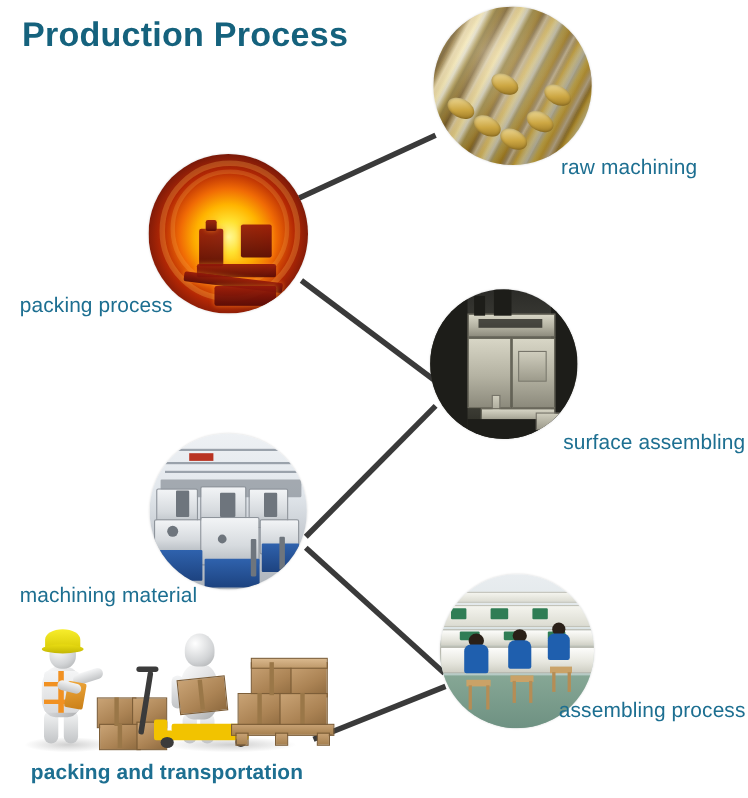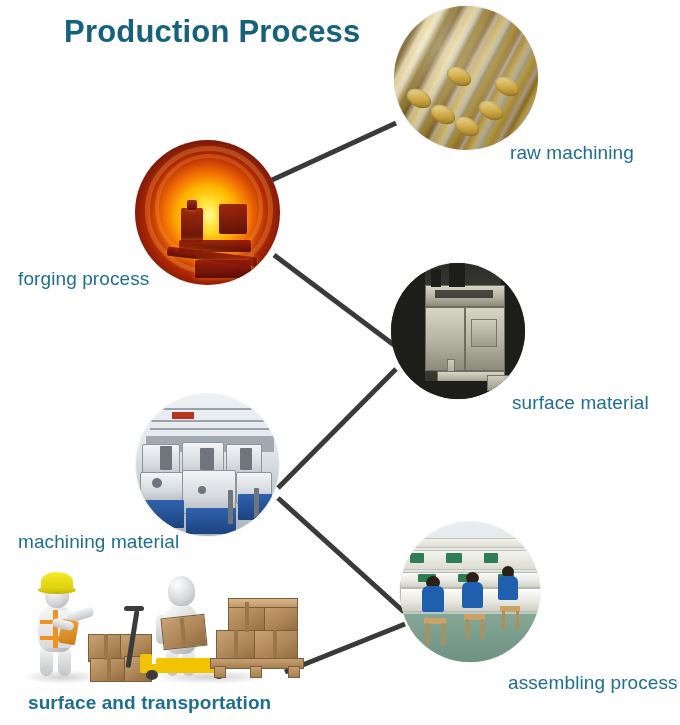--- a/index.html
+++ b/index.html
@@ -20,21 +20,20 @@
   
   #page-title {
     position: absolute;
     left: 20px;
     top: 14px;
     font-size: 31px;
     font-weight: bold;
     letter-spacing: 0.2px;
     color: #15627d;
     white-space: nowrap;
-    margin-left: 44px;
   }
   
   #connectors {
     position: absolute;
     left: 0;
     top: 0;
     width: 680px;
     height: 725px;
   }
   
@@ -296,41 +295,41 @@
       <div class="forge"></div>
       <div class="forge-ring" style="left:10px; top:6px; width:118px; height:118px; border-width:5px; opacity:.5;"></div>
       <div class="forge-ring" style="left:20px; top:14px; width:100px; height:100px; border-width:4px; opacity:.4;"></div>
       <div class="forge-part" style="left:46px; top:68px; width:22px; height:34px;"></div>
       <div class="forge-part" style="left:52px; top:60px; width:10px; height:10px;"></div>
       <div class="forge-part" style="left:84px; top:64px; width:28px; height:30px;"></div>
       <div class="forge-part" style="left:44px; top:100px; width:72px; height:12px;"></div>
       <div class="forge-part" style="left:32px; top:112px; width:90px; height:9px; transform:rotate(7deg);"></div>
       <div class="forge-part" style="left:60px; top:120px; width:56px; height:18px;"></div>
     </div>
-    <div class="node-label" style="left:18px; top:268px;">forging process</div>
+    <div class="node-label" style="left:18px; top:268px;">packing process</div>
   </div>
 
   <div class="node">
     <div class="node-circle" style="left:391px; top:263px; width:134px; height:136px;">
       <div class="stmach"></div>
       <div class="st-dark" style="left:0; top:0; width:34px; height:136px;"></div>
       <div class="st-dark" style="left:110px; top:0; width:24px; height:136px;"></div>
       <div class="st-box" style="left:34px; top:22px; width:78px; height:20px;"></div>
       <div class="st-dark" style="left:44px; top:27px; width:58px; height:8px; opacity:.75;"></div>
       <div class="st-box" style="left:34px; top:44px; width:38px; height:62px;"></div>
       <div class="st-box" style="left:74px; top:44px; width:38px; height:62px;"></div>
       <div class="st-strip" style="left:80px; top:56px; width:24px; height:26px;"></div>
       <div class="st-dark" style="left:40px; top:6px; width:10px; height:18px;"></div>
       <div class="st-dark" style="left:58px; top:0px; width:16px; height:24px;"></div>
       <div class="st-strip" style="left:56px; top:96px; width:6px; height:18px;"></div>
       <div class="st-box" style="left:46px; top:108px; width:66px; height:12px;"></div>
       <div class="st-dark" style="left:34px; top:118px; width:64px; height:18px;"></div>
       <div class="st-strip" style="left:96px; top:112px; width:28px; height:14px;"></div>
     </div>
-    <div class="node-label" style="left:512px; top:392px;">surface material</div>
+    <div class="node-label" style="left:512px; top:392px;">surface assembling</div>
   </div>
 
   <div class="node">
     <div class="node-circle" style="left:136px; top:394px; width:143px; height:142px;">
       <div class="mach"></div>
       <div class="m-truss" style="left:8px; top:14px; width:130px;"></div>
       <div class="m-truss" style="left:8px; top:26px; width:130px;"></div>
       <div class="m-truss" style="left:14px; top:34px; width:120px;"></div>
       <div class="m-red" style="left:36px; top:18px; width:22px; height:7px;"></div>
       <div class="m-mach-dark" style="left:10px; top:42px; width:128px; height:16px; opacity:.55;"></div>
@@ -380,21 +379,21 @@
       <div class="asm-stool" style="left:64px; top:92px; width:21px; height:6px;"></div>
       <div class="asm-stool-leg" style="left:66px; top:97px; height:20px;"></div>
       <div class="asm-stool-leg" style="left:81px; top:97px; height:20px;"></div>
 
       <div class="asm-worker-head" style="left:102px; top:44px; width:12px; height:12px;"></div>
       <div class="asm-worker-body" style="left:98px; top:54px; width:20px; height:24px;"></div>
       <div class="asm-stool" style="left:100px; top:84px; width:20px; height:6px;"></div>
       <div class="asm-stool-leg" style="left:102px; top:89px; height:18px;"></div>
       <div class="asm-stool-leg" style="left:116px; top:89px; height:18px;"></div>
     </div>
-    <div class="node-label" style="left:508px; top:672px;">assembling process</div>
+    <div class="node-label" style="left:508px; top:636px;">assembling process</div>
   </div>
 
   <div id="packing-illustration" class="node" style="left:0px; top:558px; width:300px; height:130px;">
 
     <div class="fig-part shadow-el" style="left:22px; top:112px; width:80px; height:14px;"></div>
     <div class="fig-part shadow-el" style="left:150px; top:112px; width:120px; height:14px;"></div>
 
     <div>
       <div class="fig-part fig-limb" style="left:40px; top:88px; width:13px; height:30px; border-radius:7px;"></div>
       <div class="fig-part fig-limb" style="left:58px; top:88px; width:13px; height:30px; border-radius:7px;"></div>
@@ -451,15 +450,15 @@
       <div class="fig-part box-tape" style="left:245px; top:44px; width:4px; height:30px;"></div>
       <div class="fig-part box-tape" style="left:234px; top:72px; width:4px; height:30px;"></div>
       <div class="fig-part box-tape" style="left:273px; top:72px; width:4px; height:30px;"></div>
       <div class="fig-part pallet" style="left:210px; top:100px; width:92px; height:9px;"></div>
       <div class="fig-part pallet" style="left:214px; top:108px; width:10px; height:10px;"></div>
       <div class="fig-part pallet" style="left:250px; top:108px; width:10px; height:10px;"></div>
       <div class="fig-part pallet" style="left:288px; top:108px; width:10px; height:10px;"></div>
     </div>
   </div>
 
-  <div class="node-label" style="position:absolute; left:28px; top:692px; font-weight:bold;">surface and transportation</div>
+  <div class="node-label" style="position:absolute; left:28px; top:692px; font-weight:bold;">packing and transportation</div>
 
 </div>
 
 </body></html>

